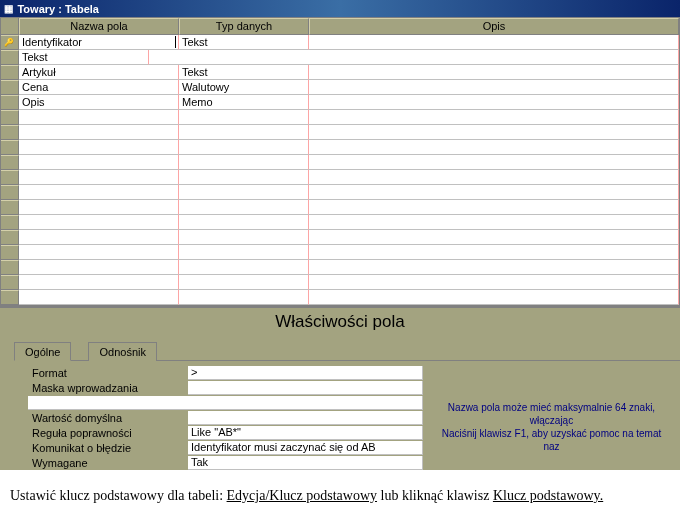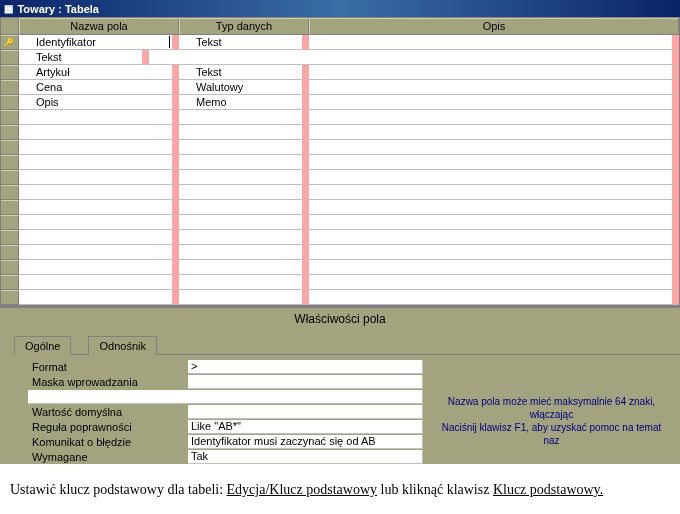--- a/index.html
+++ b/index.html
@@ -43,37 +43,37 @@
     background: #a3a380;
     border-right: 1px solid #808080;
     border-bottom: 1px solid #808080;
     border-top: 1px solid #d4d0aa;
     display: flex;
     align-items: center;
     justify-content: center;
     font-size: 9px;
   }
   .data-cell {
-    border-right: 7px solid #fca5a5;
+    border-right: 1px solid #fca5a5;
     border-bottom: 1px solid #c0c0c0;
-    padding: 0 17px;
+    padding: 0 3px;
     line-height: 14px;
     background: #fff;
     font-size: 11px;
     overflow: hidden;
     white-space: nowrap;
   }
   .cursor-cell { position: relative; }
   .cursor-cell::after { content: ""; position: absolute; right: 2px; top: 1px; bottom: 1px; width: 1px; background: #000; }
   
   .props-section { background: #a3a380; border-top: 2px solid #808080; }
   .props-title {
     text-align: center;
     padding: 4px 0;
-    font-size: 12px;
+    font-size: 17px;
     background: #a3a380;
   }
   
   .tabs-area { padding: 6px 0 0 14px; position: relative; }
   .tabs { display: flex; gap: 16px; margin-bottom: -1px; position: relative; z-index: 2; }
   .tab {
     padding: 3px 10px 2px 10px;
     border: 1px solid #808080;
     border-bottom: none;
     background: #a3a380;

